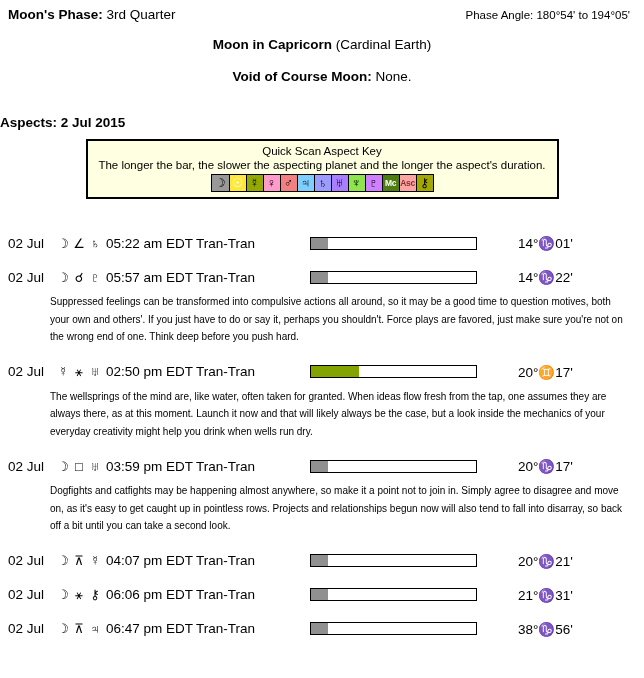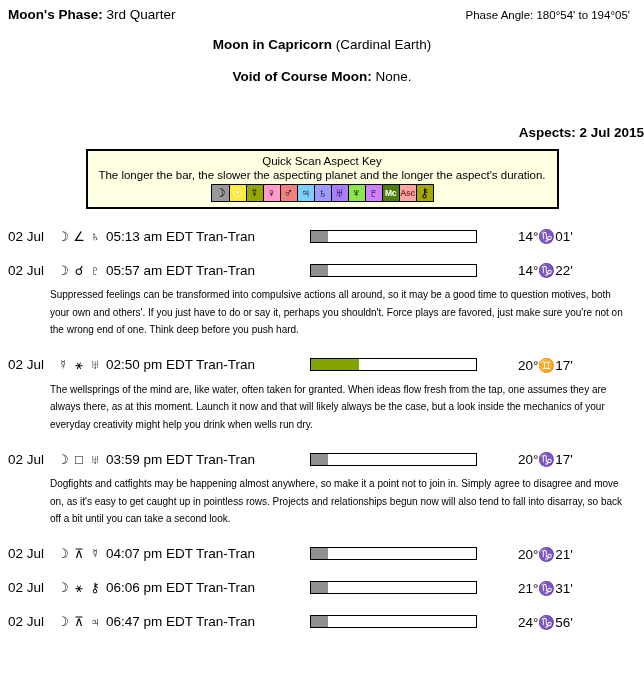--- a/index.html
+++ b/index.html
@@ -8,39 +8,39 @@
     width:644px; height:678px; overflow:hidden;
     font-family:"Liberation Sans", sans-serif;
     color:#000; font-size:13.5px;
   }
   .top { padding:7px 8px 0 8px;text-align:center; }
   .line1 { display:flex; justify-content:space-between; align-items:flex-start; }
   .bold { font-weight:bold; }
   .phase-angle { font-size:11.5px; padding:2px 6px 0 0; white-space:nowrap; }
   .line2 { margin-top:15px; }
   .line3 { margin-top:17px; }
-  .aspects-title { text-align:right; font-weight:bold; margin-top:41px; font-size:13.5px;padding-left:36px; }
+  .aspects-title { text-align:left; font-weight:bold; margin-top:31px; font-size:13.5px; }
 
   .key-box {
     width:473px; margin:9px auto 0 auto;
     border:2px solid #000; background:#FFFFE1;
     text-align:center; padding:4px 6px 5px 6px;
     font-size:11.5px;
   }
   .key-title { margin-bottom:2px; }
   .key-desc { margin-bottom:3px; }
   .strip { display:inline-flex; border:1px solid #000; vertical-align:middle; }
   .cell {
     width:17px; height:16px; display:flex; align-items:center; justify-content:center;
     border-left:1px solid #000; font-size:12.5px; line-height:1;
   }
   .cell:first-child { border-left:none; }
   .cell.txt { font-size:8.5px; font-weight:bold; letter-spacing:-0.3px; }
 
-  .rows { margin-top:17px; }
+  .rows { margin-top:34px; }
   .aspect-row { display:flex; align-items:center; height:20px; padding-left:8px; margin-bottom:14px; }
   .c-date  { width:47px; }
   .c-glyphs{ width:51px; display:flex; font-size:13px; }
   .c-glyphs span { width:16px; text-align:center; display:inline-block; }
   .c-time  { width:90px; }
   .c-type  { width:114px; }
   .c-bar {
     width:167px; height:13px; border:1px solid #000; background:#fff;
     margin-right:41px; position:relative; flex:none;
   }
@@ -99,21 +99,21 @@
 
 <div class="rows">
 
   <div class="aspect-row">
     <span class="c-date">02 Jul</span>
     <span class="c-glyphs">
         <span>☽</span>
         <span>∠</span>
         <span>♄</span>
       </span>
-    <span class="c-time">05:13 am EDT</span>
+    <span class="c-time">05:22 am EDT</span>
     <span class="c-type">Tran-Tran</span>
     <span class="c-bar">
         <span class="fill" style="width: 10%; background: rgb(144, 144, 144);"></span>
       </span>
     <span class="c-degree">14°♑01'</span>
   </div>
 
   <div class="aspect-row">
     <span class="c-date">02 Jul</span>
     <span class="c-glyphs">
@@ -197,16 +197,16 @@
     <span class="c-glyphs">
         <span>☽</span>
         <span>⊼</span>
         <span>♃</span>
       </span>
     <span class="c-time">06:47 pm EDT</span>
     <span class="c-type">Tran-Tran</span>
     <span class="c-bar">
         <span class="fill" style="width: 10%; background: rgb(144, 144, 144);"></span>
       </span>
-    <span class="c-degree">24°♑56'</span>
+    <span class="c-degree">38°♑56'</span>
   </div>
 
 </div>
 
 </body></html>

